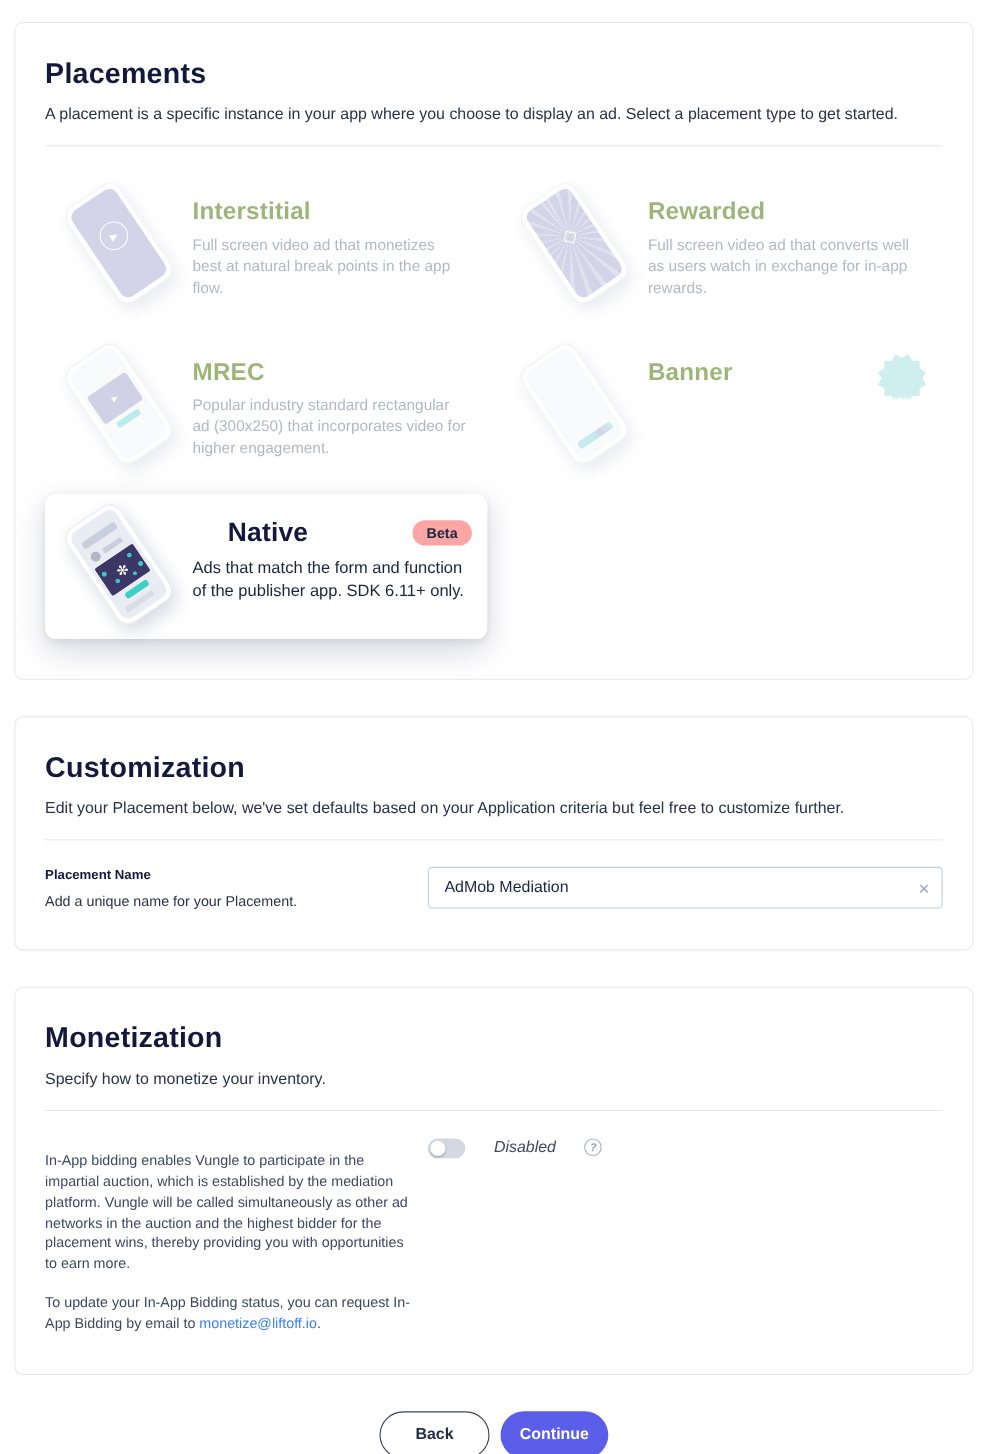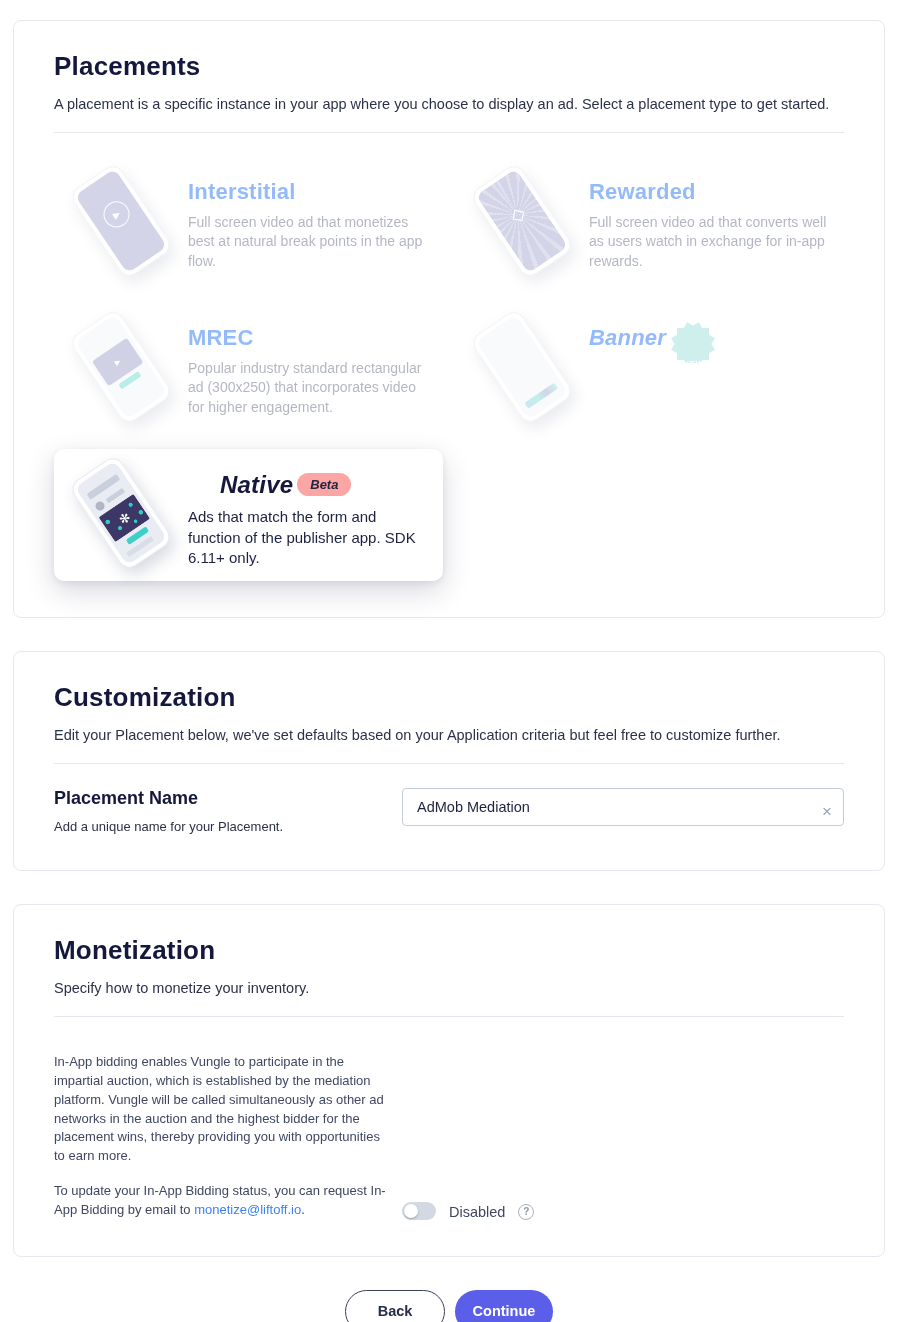--- a/index.html
+++ b/index.html
@@ -9,21 +9,21 @@
     color: #1c2240;
     width: 898px;
   }
   .page { padding: 20px 13px 30px; }
 
   
   .card {
     background: #fff;
     border: 1px solid #e6e8f0;
     border-radius: 8px;
-    padding: 30px 40px 36px;
+    padding: 30px 27px 36px;
     margin-bottom: 33px;
   }
   .card-title {
     font-size: 26px;
     font-weight: 800;
     color: #14183c;
     letter-spacing: .2px;
     margin-bottom: 14px;
   }
   .card-subtitle {
@@ -51,29 +51,28 @@
     border-radius: 10px;
     align-items: flex-start;
     min-height: 122px;
     cursor: pointer;
   }
   .option.faded { opacity: .55; }
   .option-text { flex: 1; padding-top: 10px; }
   .option-title-row {
     display: flex;
     align-items: flex-start;
-    justify-content: flex-start;
+    justify-content: space-between;
     gap: 4px;
-    font-style: italic;
   }
   .option-title {
     font-size: 22px;
     font-weight: 800;
     letter-spacing: .2px;
-    color: #3b82f6;
+    color: #4d7c0f;
     margin-bottom: 8px;
   }
   .option-desc {
     font-size: 14px;
     line-height: 1.38;
     color: #767d90;
     max-width: 250px;
   }
   .option.selected {
     background: #fff;
@@ -155,21 +154,21 @@
                       radial-gradient(circle at 90% 65%, #35c9c0 2px, transparent 2.5px),
                       radial-gradient(circle at 68% 80%, #35c9c0 1.5px, transparent 2px);
     display: flex; align-items: center; justify-content: center;
     color: #fff; font-size: 13px;
   }
   .n-teal { position: absolute; top: 72px; left: 13px; width: 24px; height: 6px; background: #3ecfc6; border-radius: 2px; }
   .n-line2 { position: absolute; top: 83px; left: 6px; right: 12px; height: 5px; background: #d9dde7; border-radius: 1px; }
 
   
   .field-row { display: grid; grid-template-columns: 348px 1fr; column-gap: 0; }
-  .field-label { font-size: 18px; font-weight: 700; color: #14183c; margin-bottom: 10px; }
+  .field-label { font-size: 12px; font-weight: 700; color: #14183c; margin-bottom: 10px; }
   .field-helper { font-size: 13px; color: #2b3149; }
   .input-wrap { position: relative; }
   .text-input {
     width: 100%; height: 38px;
     border: 1px solid #c3cbd9; border-radius: 4px;
     padding: 0 36px 0 14px;
     font-size: 14.5px; color: #1c2240;
     font-family: "Liberation Sans", sans-serif;
     outline: none; background: #fff;
   }
@@ -179,21 +178,21 @@
     background: none; border: none; font-family: "Liberation Sans", sans-serif;
   }
 
   
   .bidding-desc {
     font-size: 13px; line-height: 1.45; color: #3f4763;
     max-width: 332px; margin-top: 12px;
   }
   .bidding-desc + .bidding-desc { margin-top: 16px; }
   .bidding-link { color: #3b82f6; text-decoration: none; cursor: pointer; }
-  .toggle-row { display: flex; align-items: flex-end; gap: 13px; padding-top: 1px; }
+  .toggle-row { display: flex; align-items: flex-start; gap: 26px; padding-top: 1px; font-style: italic; }
   .toggle {
     width: 34px; height: 18px; border-radius: 9px;
     background: #d3d9e3; position: relative; cursor: pointer;
     border: none; flex: none;
   }
   .toggle-knob {
     position: absolute; left: 2px; top: 2px;
     width: 14px; height: 14px; border-radius: 50%;
     background: #fff; box-shadow: 0 1px 2px rgba(40,50,80,.35);
   }

